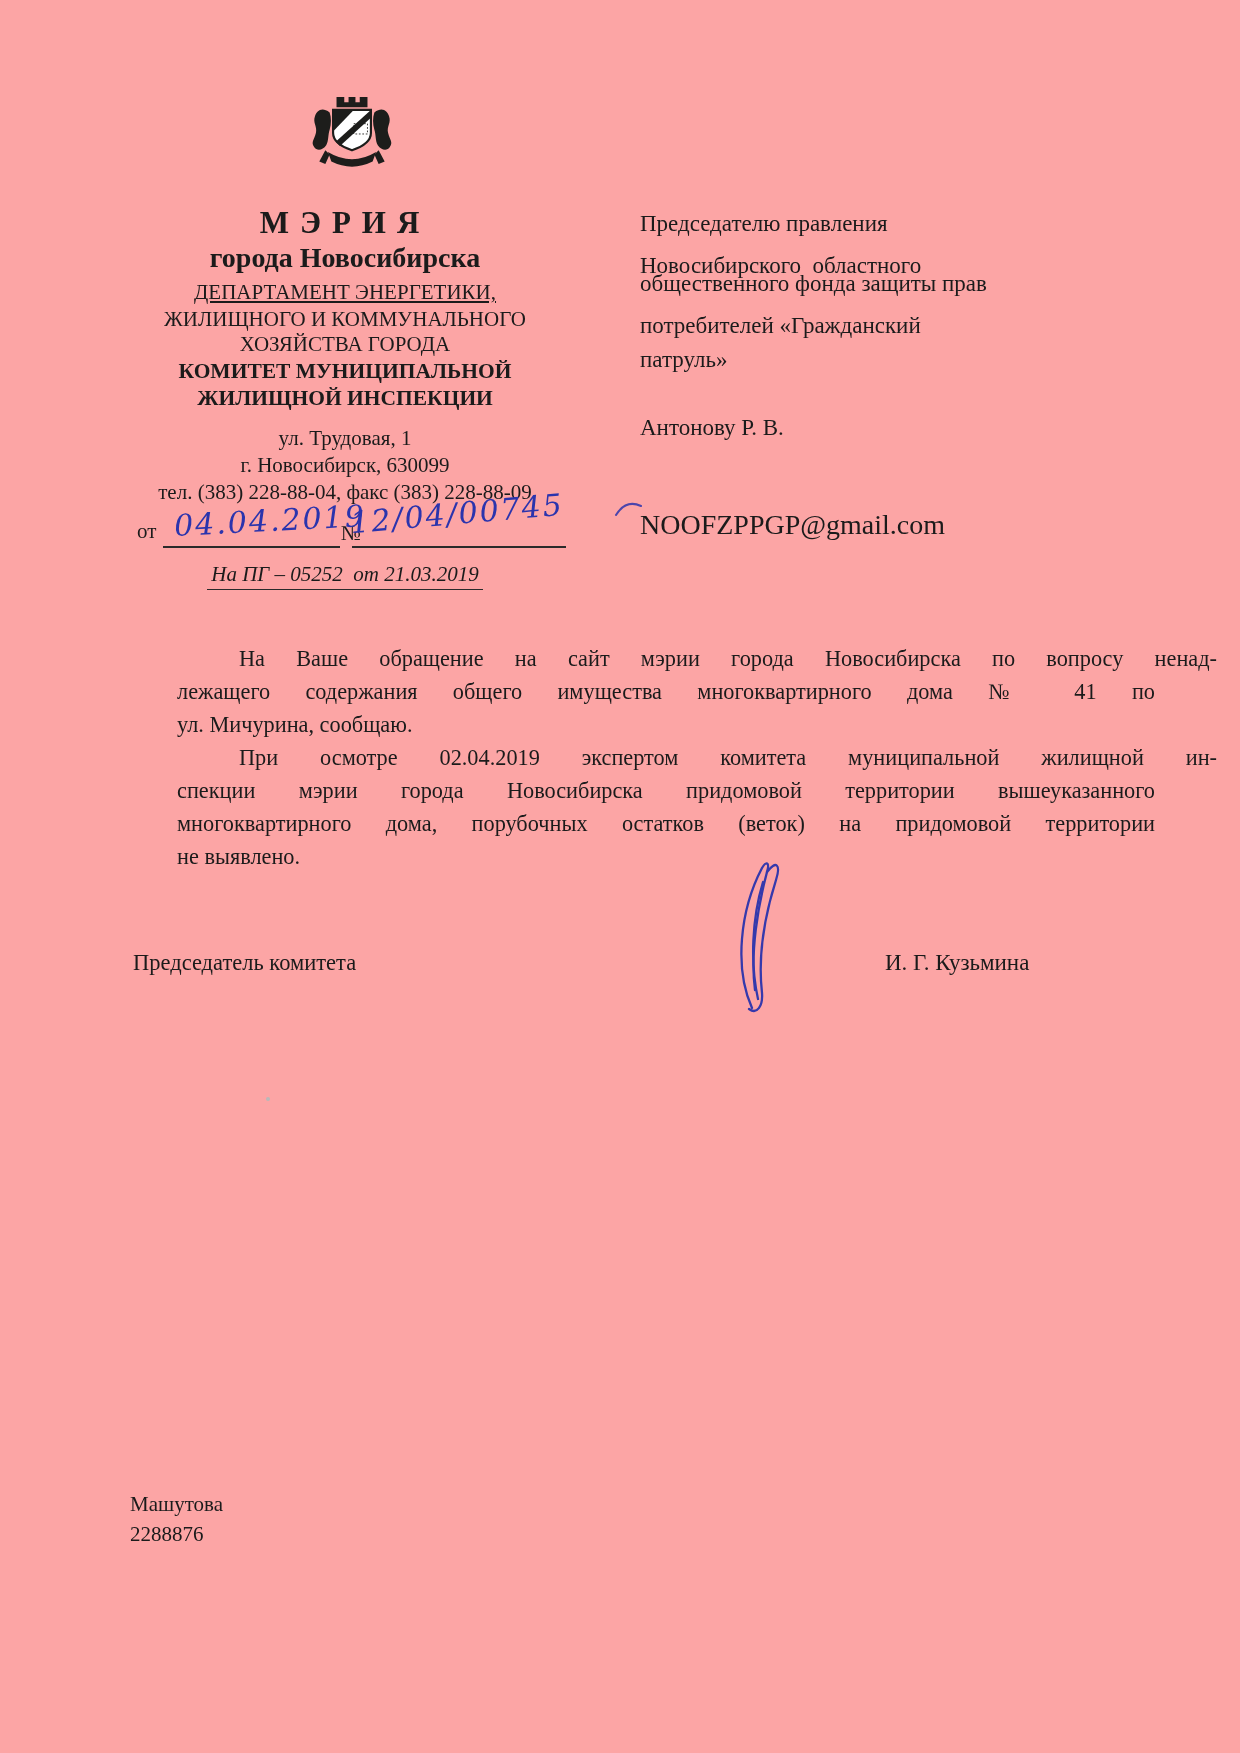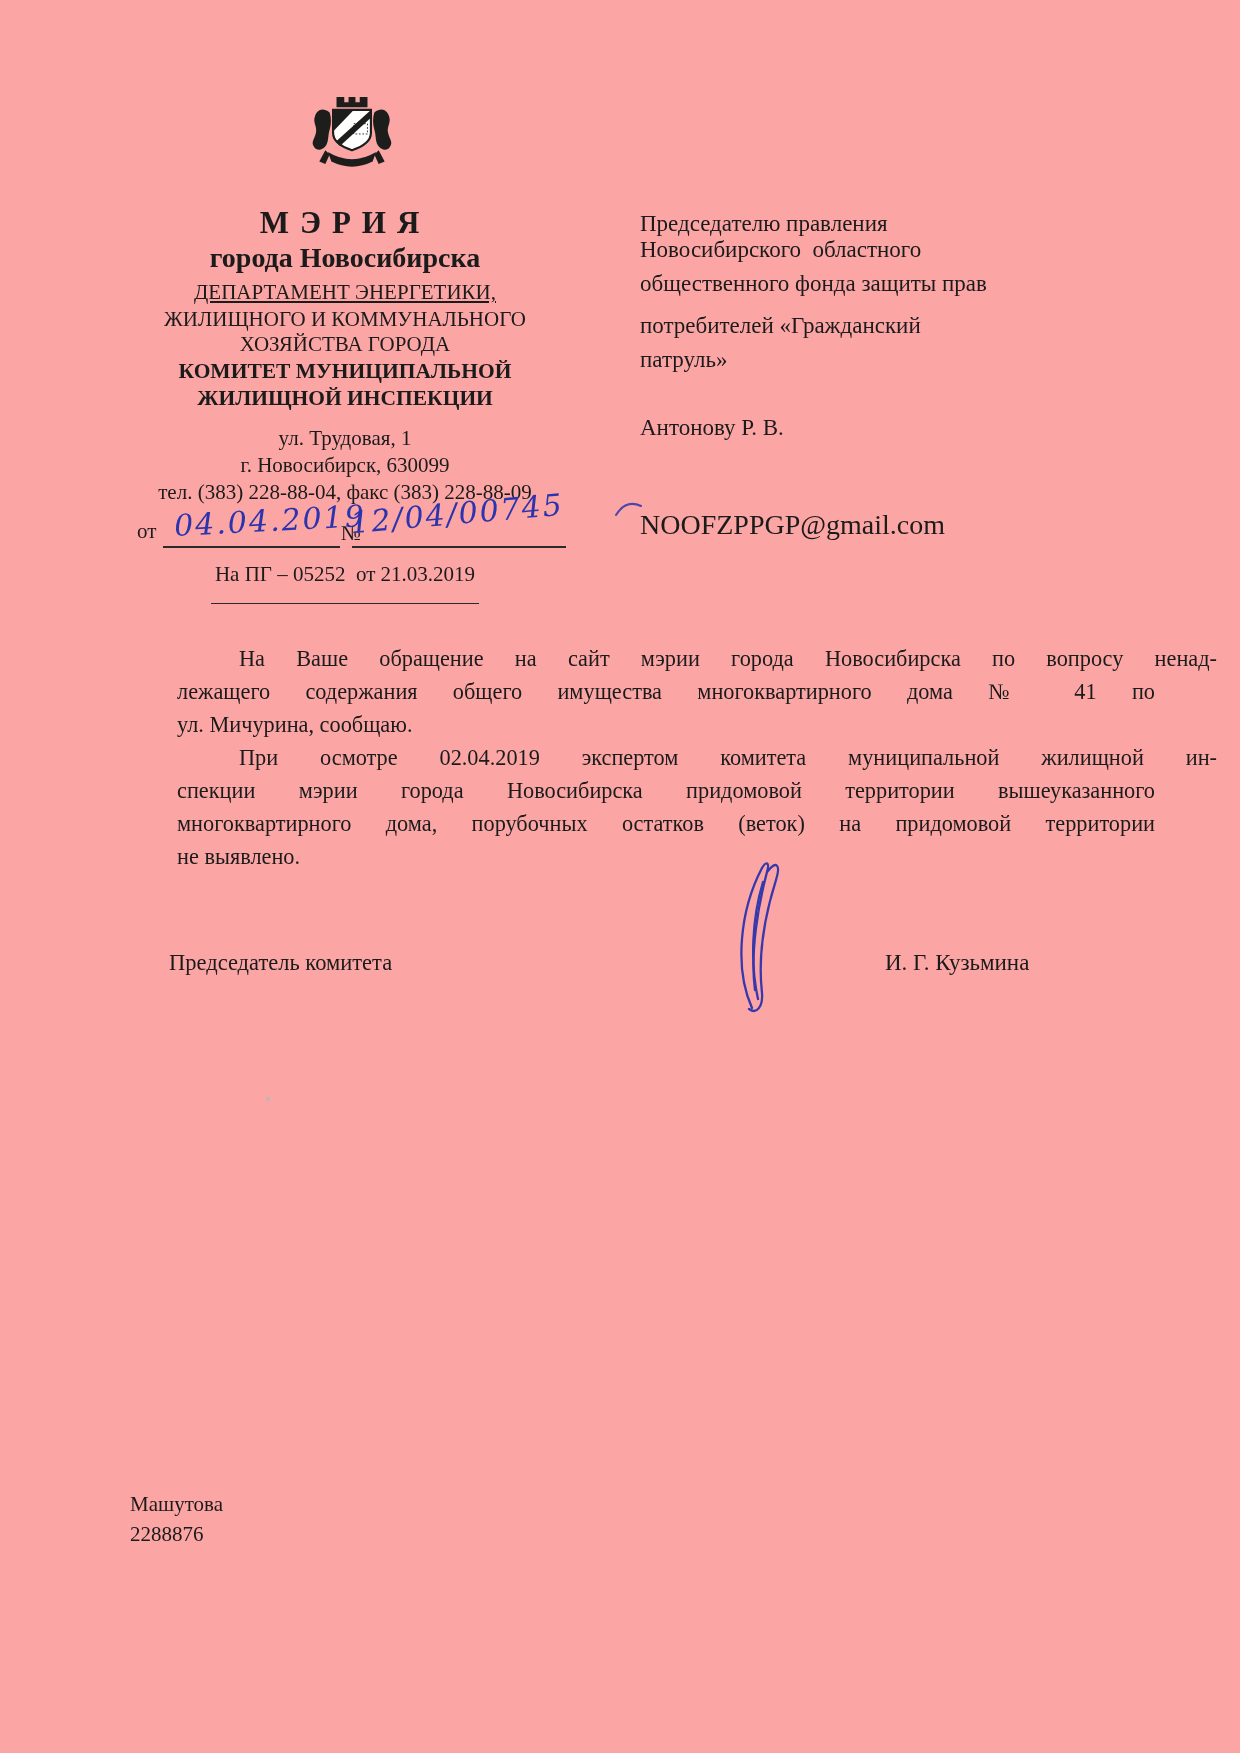--- a/index.html
+++ b/index.html
@@ -36,35 +36,35 @@
     font-family:"DejaVu Serif", serif;
     font-style:italic;
     color:#2b34ad;
     white-space:nowrap;
   }
   .hand-date{left:174px;top:503px;font-size:30px;letter-spacing:2px;transform:rotate(-3deg);}
   .hand-num{left:350px;top:496px;font-size:30px;letter-spacing:2px;transform:rotate(-5deg);}
   .ref-line{
     left:105px;top:562px;width:480px;text-align:center;font-size:21px;
   }
-  .ref-line span{border-bottom:1.5px solid #2a2a2a;padding:0 4px 17px 4px;white-space:pre-wrap;}
+  .ref-line span{border-bottom:1.5px solid #2a2a2a;padding:0 4px 3px 4px;white-space:pre-wrap;font-style:italic;}
   
   .rc{left:640px;width:480px;font-size:23px;line-height:1.0;white-space:pre-wrap;}
-  .rc-l0{top:212px;}.rc-l1{top:238px;}.rc-l2{top:272px;}.rc-l3{top:314px;}.rc-l4{top:348px;}
+  .rc-l0{top:212px;}.rc-l1{top:254px;}.rc-l2{top:272px;}.rc-l3{top:314px;}.rc-l4{top:348px;}
   .rc-name{top:416px;}
   .rc-email{top:511px;font-size:28px;}
   .curl{left:614px;top:497px;width:30px;height:22px;}
   
   .body-line{left:133px;width:978px;font-size:22.3px;height:33px;margin-left:44px;}
   .jl{text-align:justify;text-align-last:justify;}
   .ind{padding-left:62px;}
   .bl0{top:646px;}.bl1{top:679px;}.bl2{top:712px;}
   .bl3{top:745px;}.bl4{top:778px;}.bl5{top:811px;}.bl6{top:844px;}
   
-  .sig-title{left:133px;top:950px;font-size:22.5px;margin-left:36px;}
+  .sig-title{left:133px;top:950px;font-size:22.5px;}
   .sig-name{left:885px;top:950px;font-size:23px;}
   .sig-svg{left:700px;top:858px;width:112px;height:162px;}
   
   .ft-name{left:130px;top:1492px;font-size:21px;}
   .ft-phone{left:130px;top:1522px;font-size:21px;}
   
   .dot{left:266px;top:1097px;width:4px;height:4px;border-radius:50%;background:#b9b9b9;}
 </style>
 </head>
 <body>

